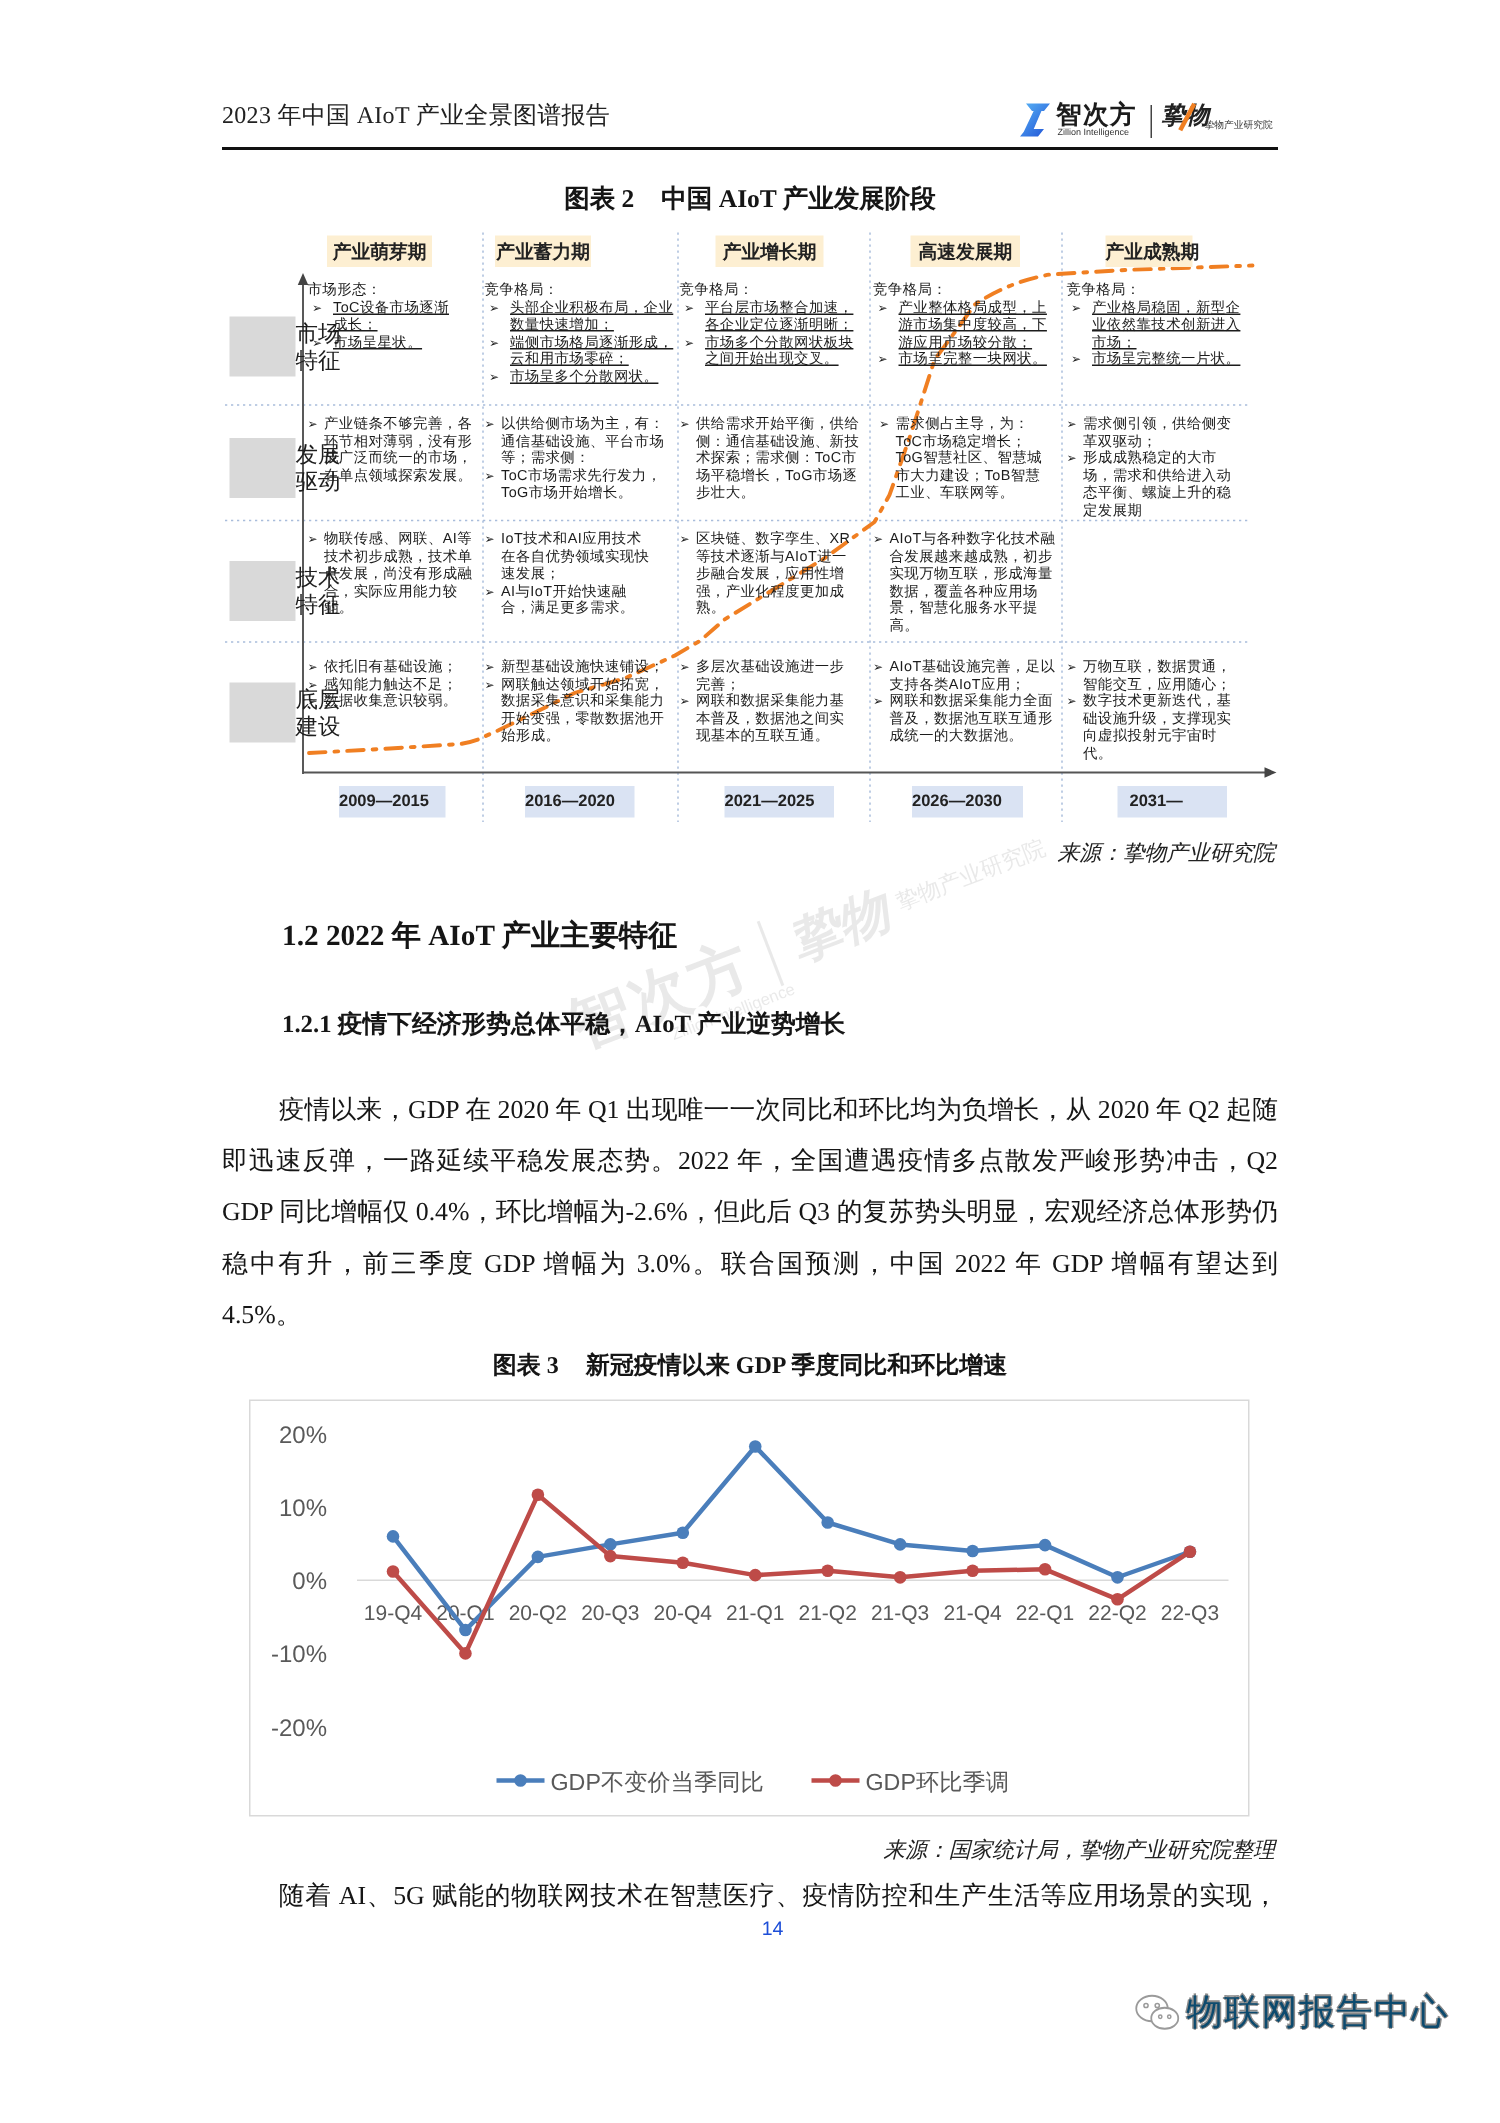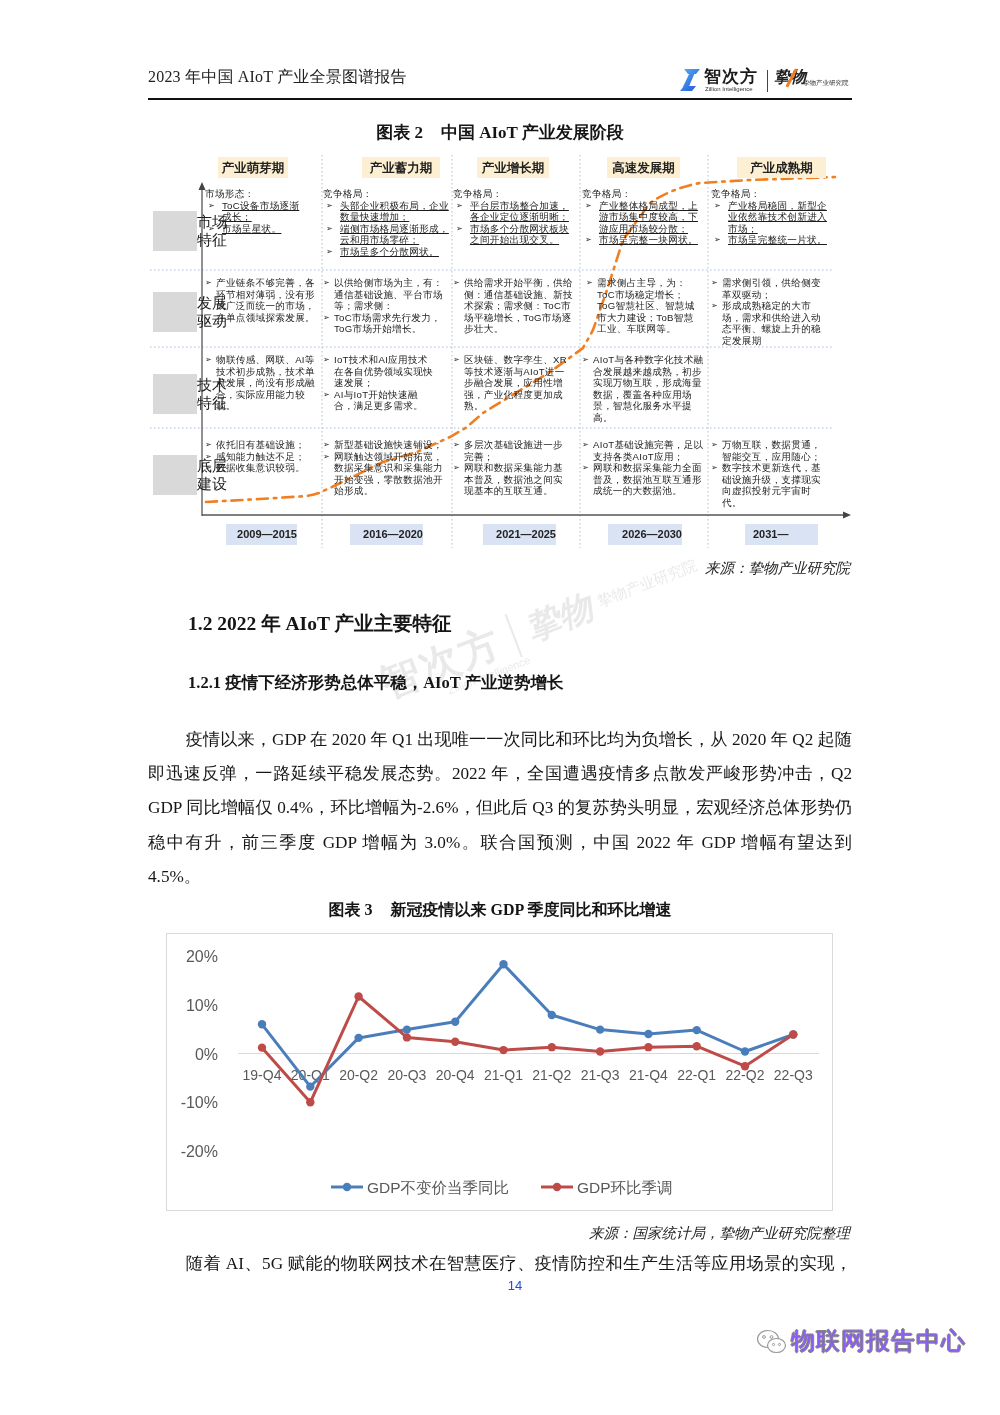--- a/index.html
+++ b/index.html
@@ -26,21 +26,21 @@
   .fig3-title { top: 900px; font-size: 16px; }
 
   
   .diagram-lines { left: 0; top: 0; width: 1000px; height: 560px; pointer-events: none; }
   .stg { top: 157px; height: 21px; background: #fdefd2; font-family: "DejaVu Sans", sans-serif; font-weight: bold;
          font-size: 12.5px; line-height: 21px; text-align: center; color: #222; white-space: nowrap; }
   .rl { left: 153px; width: 44px; height: 40px; background: #d9d9d9; text-align: center; color: #1e1e1e;
         font-family: "DejaVu Sans", sans-serif; font-size: 15px; line-height: 18px; padding-top: 2px; }
   .rl span { display: inline-block; width: 2em; word-break: break-all; margin-left: 44px; }
   .yr { top: 524px; height: 21px; background: #dae3f3; font-family: "Liberation Sans", sans-serif; font-weight: bold;
-        font-size: 11px; line-height: 21px; text-align: right; color: #222; white-space: nowrap; }
+        font-size: 11px; line-height: 21px; text-align: left; color: #222; white-space: nowrap; }
 
   .cell { font-family: "Liberation Sans", "DejaVu Sans", sans-serif; font-size: 9.6px; line-height: 11.6px;
           color: #1c1c1c; letter-spacing: 0.3px; }
   .cell .b { position: relative; padding-left: 11px; }
   .cell .b::before { content: "\27A2"; position: absolute; left: 0; top: 0; font-size: 8px; }
   .cell.r0 .b { padding-left: 17px; text-decoration: underline; }
   .cell.r0 .b::before { left: 3px; }
   .r0 { top: 188px; } .r1 { top: 277px; } .r2 { top: 354px; } .r3 { top: 439px; }
   .c0 { left: 205px; width: 113px; }
   .c1 { left: 323px; width: 127px; }
@@ -68,21 +68,21 @@
 
   
   .wm { left: 372px; top: 660px; transform: rotate(-21deg); transform-origin: left top; white-space: nowrap; color: rgba(120,120,120,0.16); }
   .wm-name { display: inline-block; font-family: "DejaVu Sans", sans-serif; font-weight: bold; font-size: 40px; letter-spacing: 2px; vertical-align: middle; }
   .wm-en { position: absolute; left: 60px; top: 50px; font-family: "Liberation Sans", sans-serif; font-size: 11px; }
   .wm-div { display: inline-block; width: 2px; height: 46px; background: rgba(120,120,120,0.16); margin: 0 14px; vertical-align: middle; }
   .wm-mark { display: inline-block; font-family: "DejaVu Sans", sans-serif; font-weight: bold; font-style: italic; font-size: 34px; vertical-align: middle; }
   .wm-sub { display: inline-block; font-family: "DejaVu Sans", sans-serif; font-size: 15px; margin-left: 8px; vertical-align: middle; }
 
   .wechat-icon { left: 756px; top: 1328px; width: 32px; height: 28px; }
-  .wechat-name { left: 791px; top: 1325px; font-family: "DejaVu Sans", sans-serif; font-size: 24px; color: #8b5cf6; white-space: nowrap; letter-spacing: 1px;
+  .wechat-name { left: 791px; top: 1325px; font-family: "DejaVu Sans", sans-serif; font-size: 24px; color: #0c4a6e; white-space: nowrap; letter-spacing: 1px;
                  text-shadow: 1px 0 0 #8a8a8a, -1px 0 0 #8a8a8a, 0 1px 0 #8a8a8a, 0 -1px 0 #8a8a8a; }
 </style>
 </head>
 <body>
 
 <div class="page">
 
   <div class="abs hdr-title">2023 年中国 AIoT 产业全景图谱报告</div>
   <svg class="abs logo-z" viewBox="0 0 22 26">
     <defs>
@@ -118,24 +118,24 @@
     <g stroke="#555" stroke-width="1.3" fill="none">
       <line x1="202" y1="516" x2="202" y2="188"></line>
       <line x1="202" y1="515" x2="845" y2="515"></line>
     </g>
     <path d="M198.5 190 L202 182 L205.5 190 Z" fill="#444"></path>
     <path d="M843 511.5 L851 515 L843 518.5 Z" fill="#444"></path>
     <path fill="none" stroke="#f07f22" stroke-width="2.6" stroke-dasharray="11 6 2.5 6" stroke-linecap="round" d="M206 502 L260 499 L307 496 Q318 494 323 491 L332 487 L383 462 L417 452 L450 437 L467 427 L483 413 L550 372 L583 348 L593 330 L607 290 L615 265 L623 240 L650 203 Q672 188 700 183 L750 180 L835 177"></path>
   </svg>
 
   <div class="abs stg" style="left:218px;width:70px">产业萌芽期</div>
-  <div class="abs stg" style="left:362px;width:78px">产业蓄力期</div>
+  <div class="abs stg" style="left:330px;width:64px">产业蓄力期</div>
   <div class="abs stg" style="left:477px;width:72px">产业增长期</div>
   <div class="abs stg" style="left:607px;width:73px">高速发展期</div>
-  <div class="abs stg" style="left:737px;width:89px">产业成熟期</div>
+  <div class="abs stg" style="left:737px;width:58px">产业成熟期</div>
 
   <div class="abs rl" style="top:211px"><span>市场特征</span></div>
   <div class="abs rl" style="top:292px"><span>发展驱动</span></div>
   <div class="abs rl" style="top:374px"><span>技术特征</span></div>
   <div class="abs rl" style="top:455px"><span>底层建设</span></div>
 
   <div class="abs cell r0 c0">
     <div>市场形态：</div>
     <div class="b">ToC设备市场逐渐成长；</div>
     <div class="b">市场呈星状。</div>

